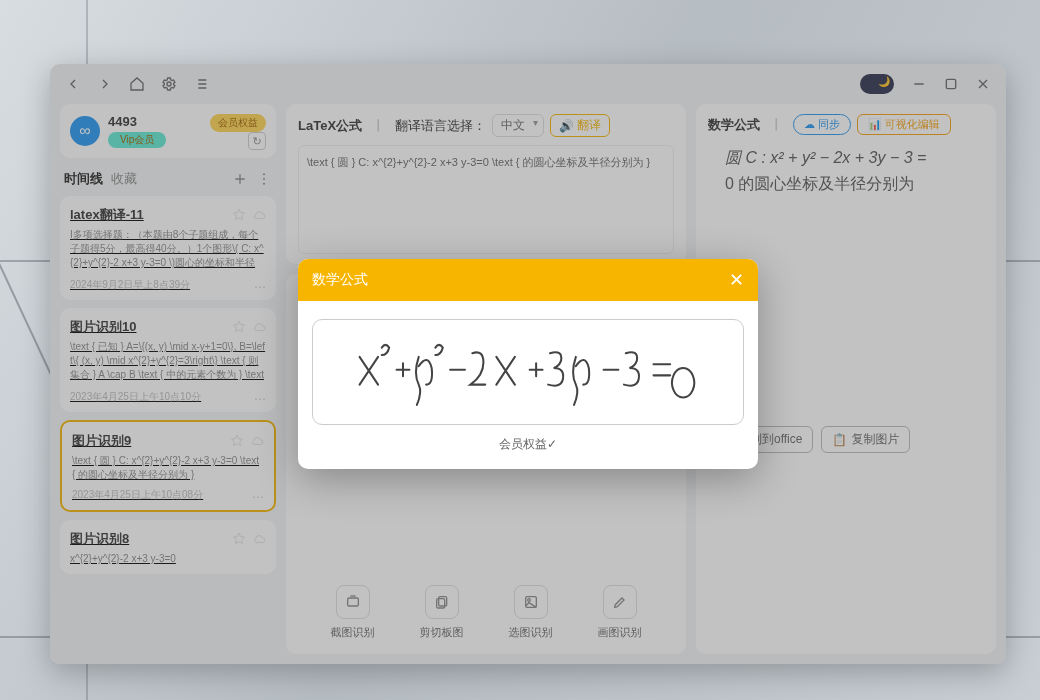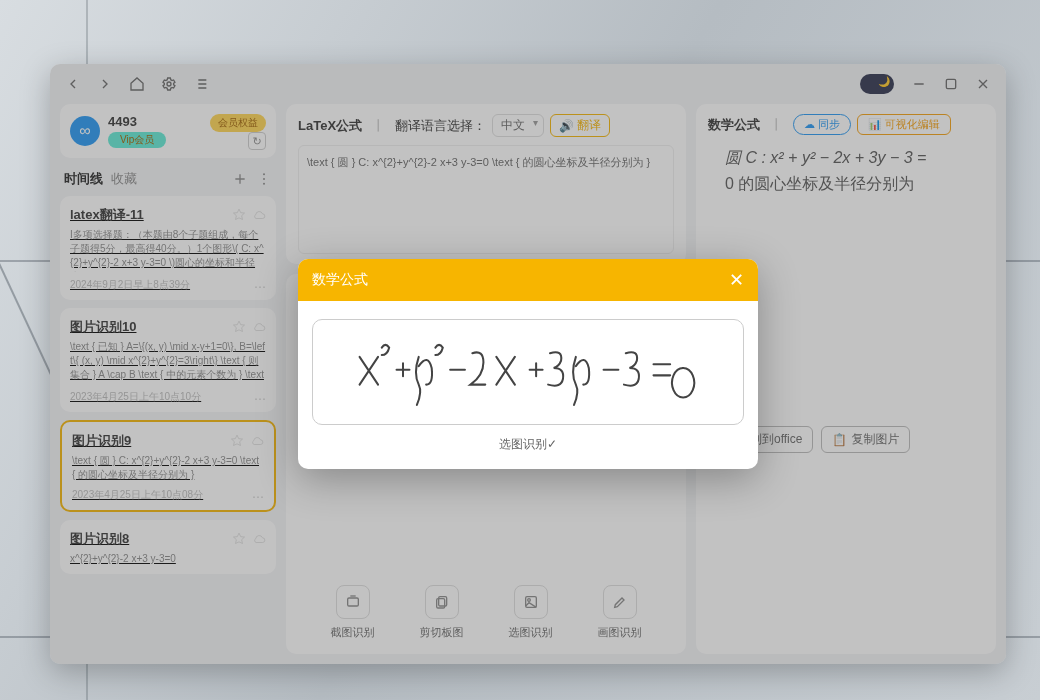--- a/index.html
+++ b/index.html
@@ -328,18 +328,18 @@
             <path d="M202 42 h14 M209 35 v14"></path>
             <path d="M224 24 q14 -4 12 8 q-2 6 -8 8 q12 0 10 12 q-2 10 -16 6"></path>
             <path d="M252 28 q-6 18 0 30 q4 8 -2 22 M252 38 q10 -14 14 2 q2 18 -6 18"></path>
             <path d="M282 42 h16"></path>
             <path d="M306 24 q14 -4 12 8 q-2 6 -8 8 q12 0 10 12 q-2 10 -16 6"></path>
             <path d="M336 36 h18 M336 48 h18"></path>
             <path d="M368 40 a12 16 0 1 0 0.1 0"></path>
           </svg>
         </div>
         <div class="modal-actions">
-          <div>选图识别✓</div>
+          <div>会员权益✓</div>
         </div>
       </div>
     </div>
   </div>
 </div>
 
 </body></html>

